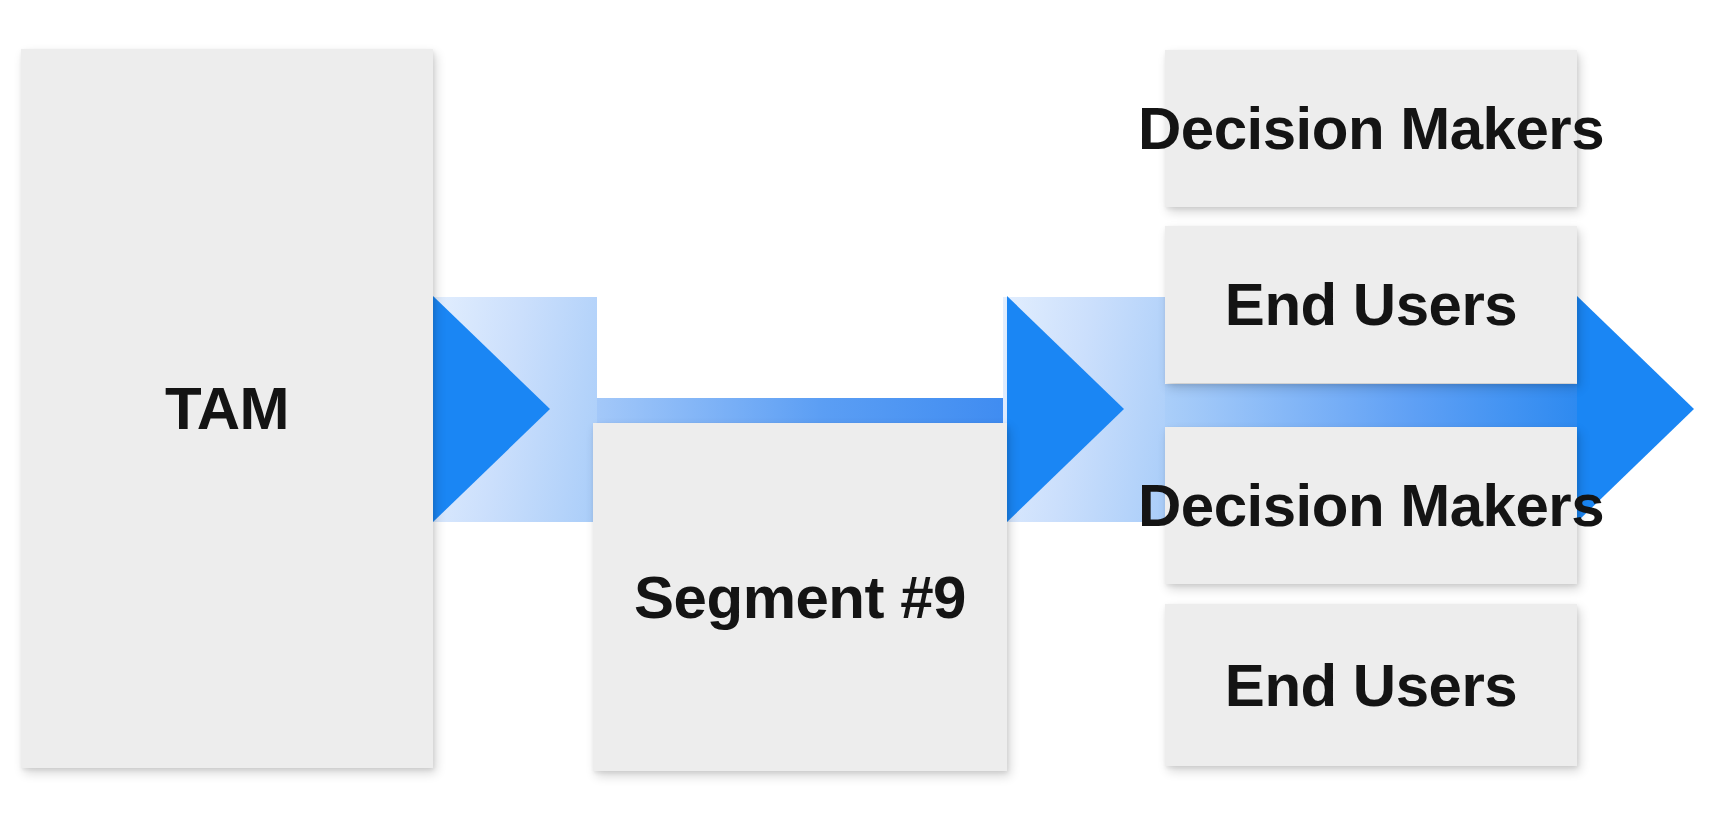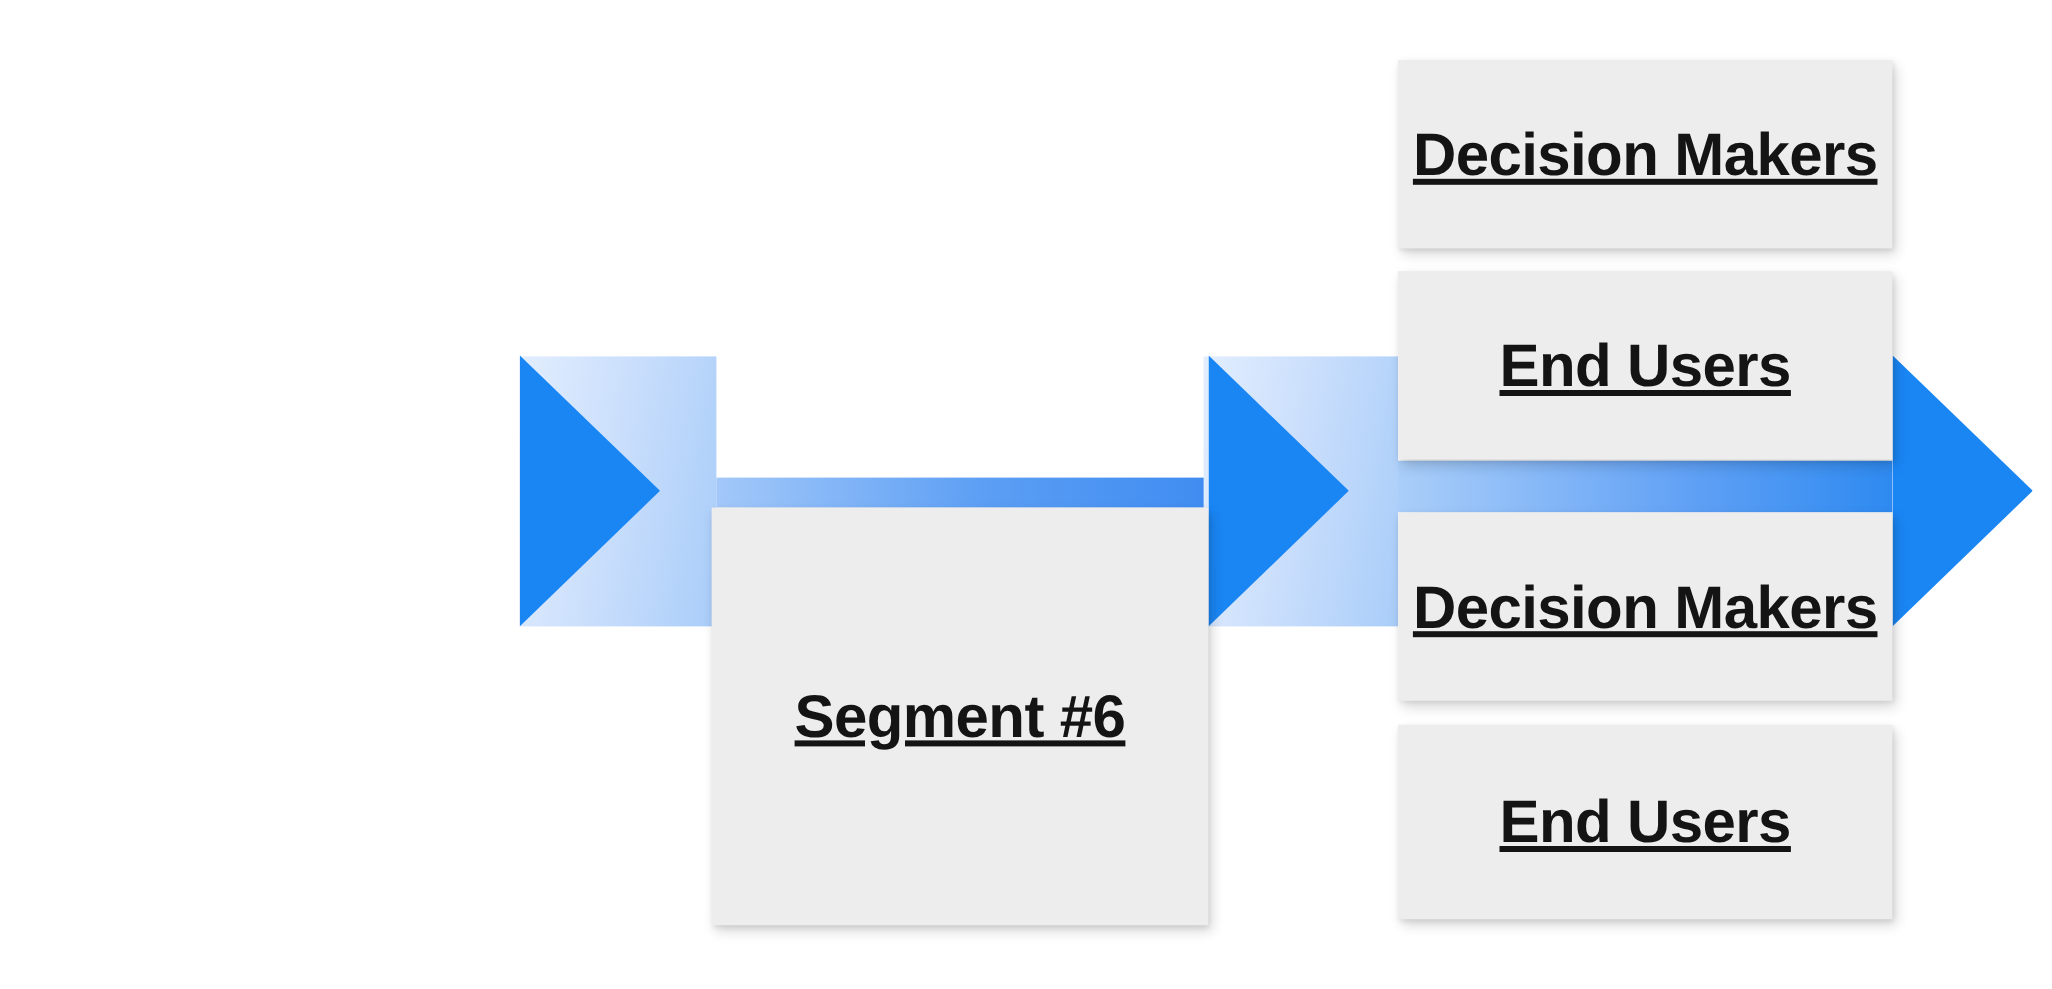--- a/index.html
+++ b/index.html
@@ -47,25 +47,24 @@
   .tri.t2{left:1007px;}
   .tri.t3{left:1577px;}
   
   .box{
     position:absolute;
     background:var(--box-fill);
     box-shadow:3px 5px 10px rgba(0,0,0,.16),1px 2px 4px rgba(0,0,0,.08);
     display:flex;align-items:center;justify-content:center;
   }
   .box .label{
-    font-size:50px;font-weight:700;
+    font-size:60px;font-weight:700;
     color:var(--label-text);
     letter-spacing:-0.5px;
     white-space:nowrap;
-    text-decoration:underline;
   }
   .box.tam {left:21px;  top:49px;  width:412px; height:719px;}
   .box.seg1{left:593px; top:49px;  width:414px; height:349px;}
   .box.seg2{left:593px; top:423px; width:414px; height:348px;}
   .box.r1  {left:1165px;top:50px;  width:412px; height:157px;}
   .box.r2  {left:1165px;top:226px; width:412px; height:157px;}
   .box.r3  {left:1165px;top:427px; width:412px; height:157px;}
   .box.r4  {left:1165px;top:604px; width:412px; height:162px;}
 </style>
 </head>
@@ -78,23 +77,26 @@
   <div class="stripe s1"></div>
 
   <div class="band chunk-b"></div>
 
   <div class="stripe s2"></div>
 
   <div class="tri t1"></div>
   <div class="tri t2"></div>
   <div class="tri t3"></div>
 
+  <div class="box tam">
+    <span class="label">TAM</span>
+  </div>
 
   <div class="box seg2">
-    <span class="label">Segment #6</span>
+    <span class="label">Segment #9</span>
   </div>
 
   <div class="box r1">
     <span class="label">Decision Makers</span>
   </div>
   <div class="box r2">
     <span class="label">End Users</span>
   </div>
   <div class="box r3">
     <span class="label">Decision Makers</span>

